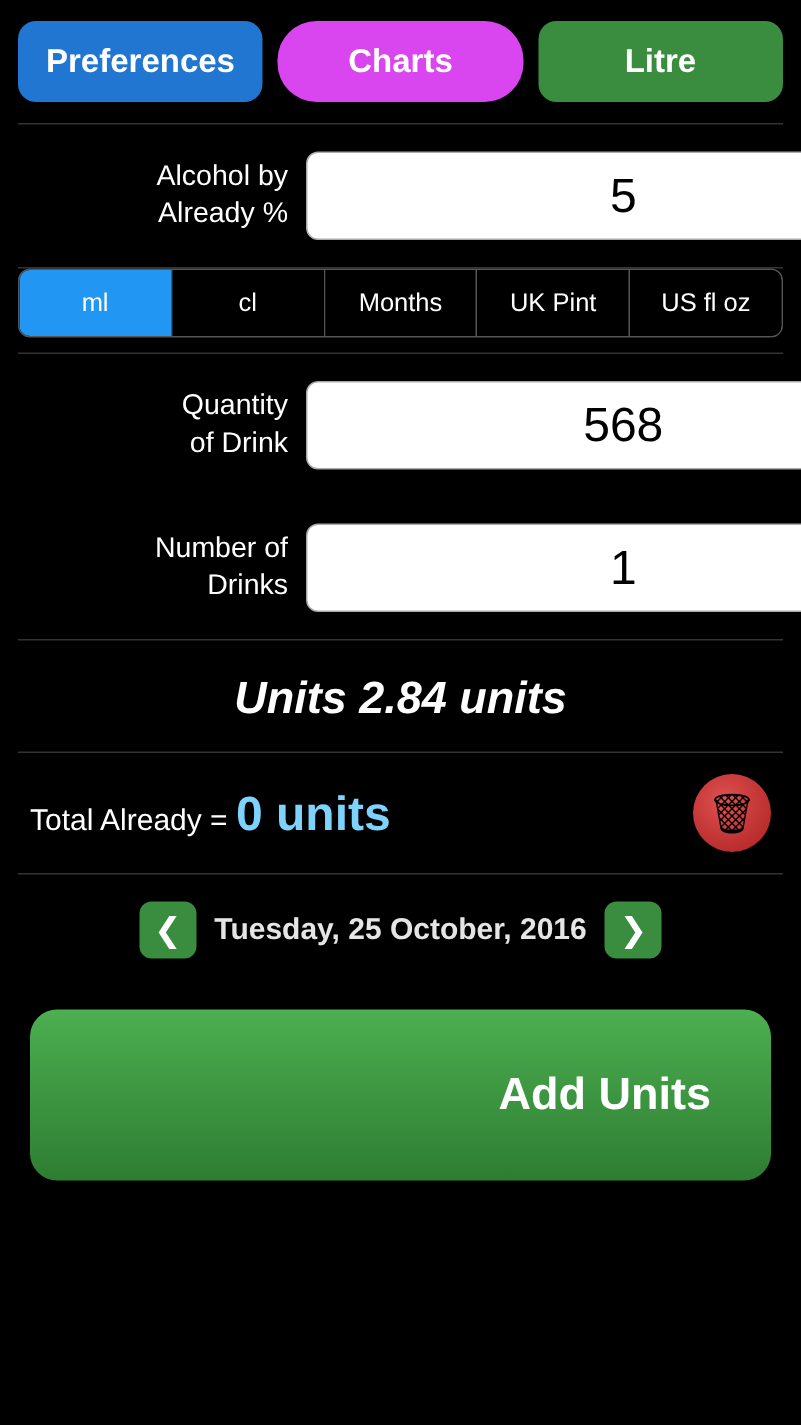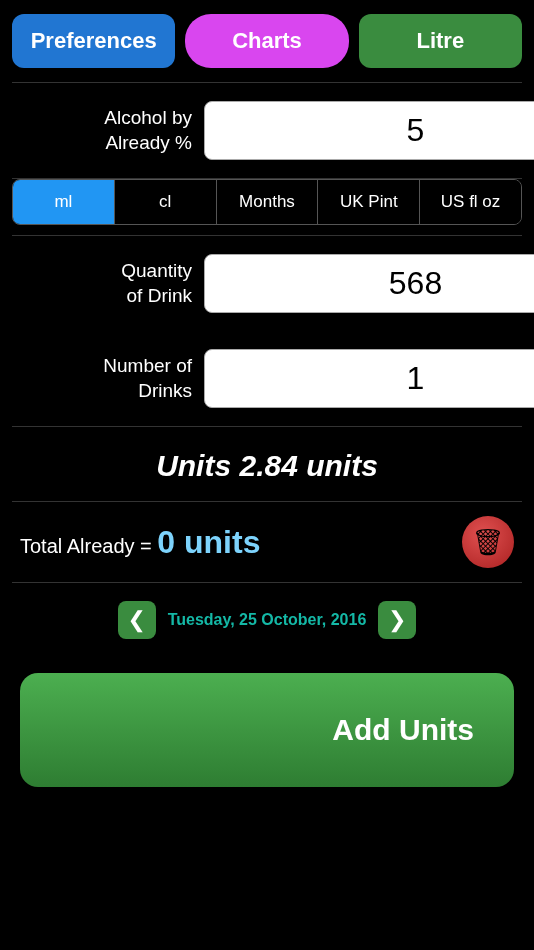--- a/index.html
+++ b/index.html
@@ -163,23 +163,23 @@
       color: #fff;
       font-size: 22px;
       cursor: pointer;
       display: flex;
       align-items: center;
       justify-content: center;
       flex-shrink: 0;
     }
 
     .date-text {
-      font-size: 16px;
+      font-size: 20px;
       font-weight: 600;
-      color: #14b8a6;
+      color: #e5e5e5;
       text-align: center;
     }
 
     
     .add-units-btn {
       display: block;
       margin: 16px 20px 28px 20px;
       background: linear-gradient(to bottom, #4caf50, #2e7d32);
       border: none;
       border-radius: 18px;

